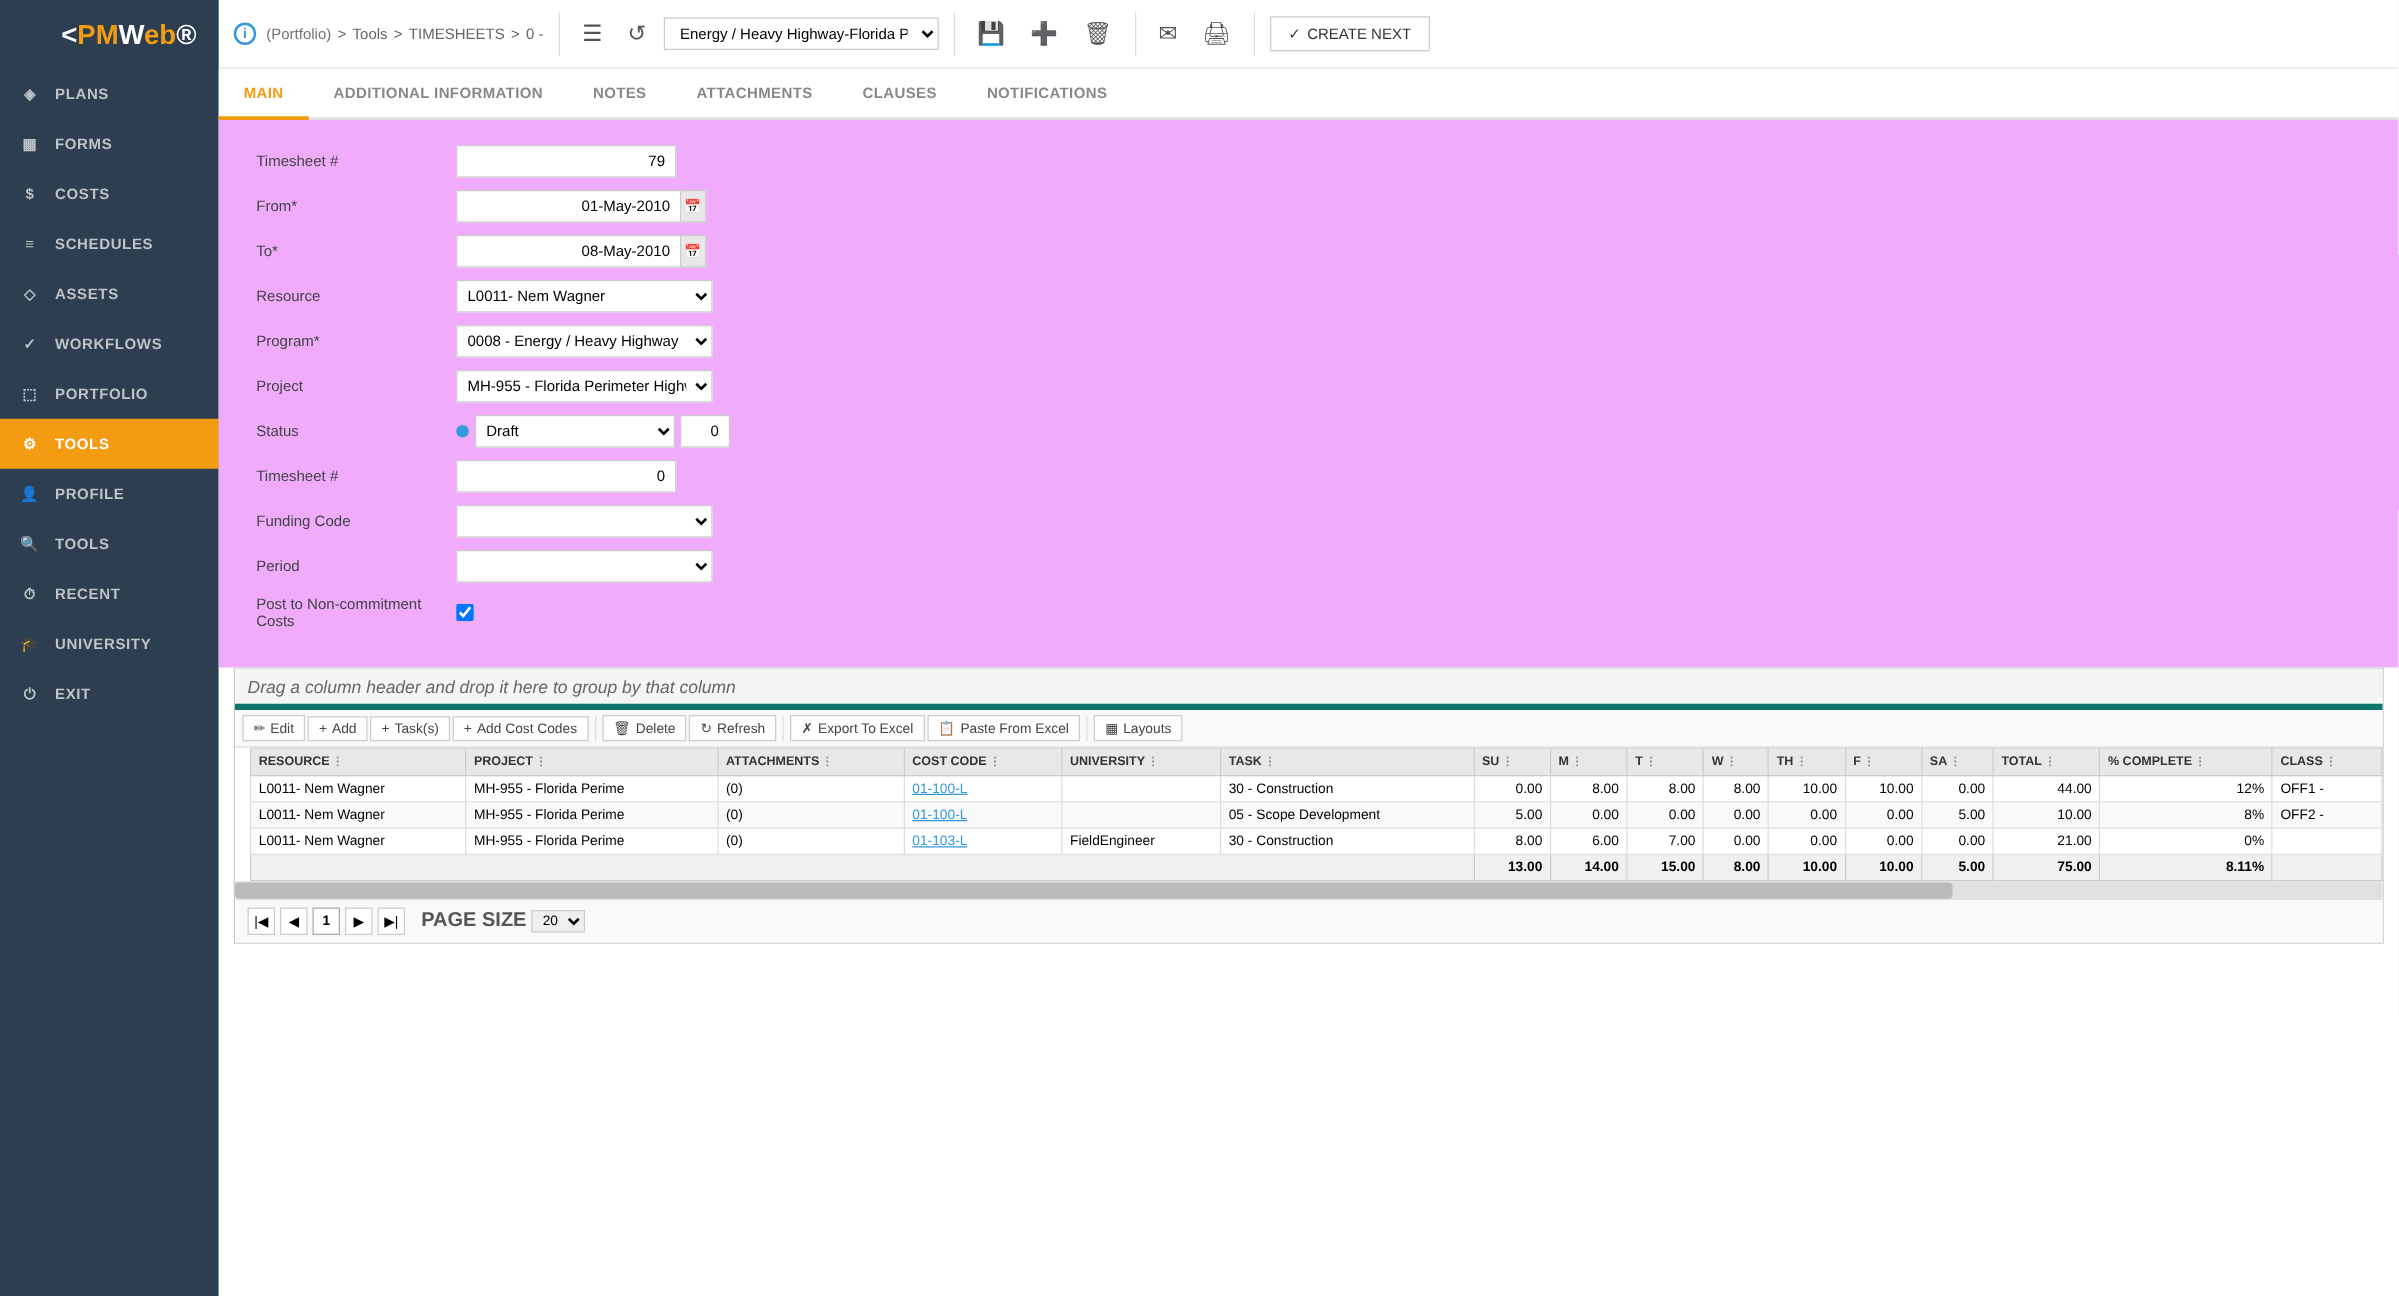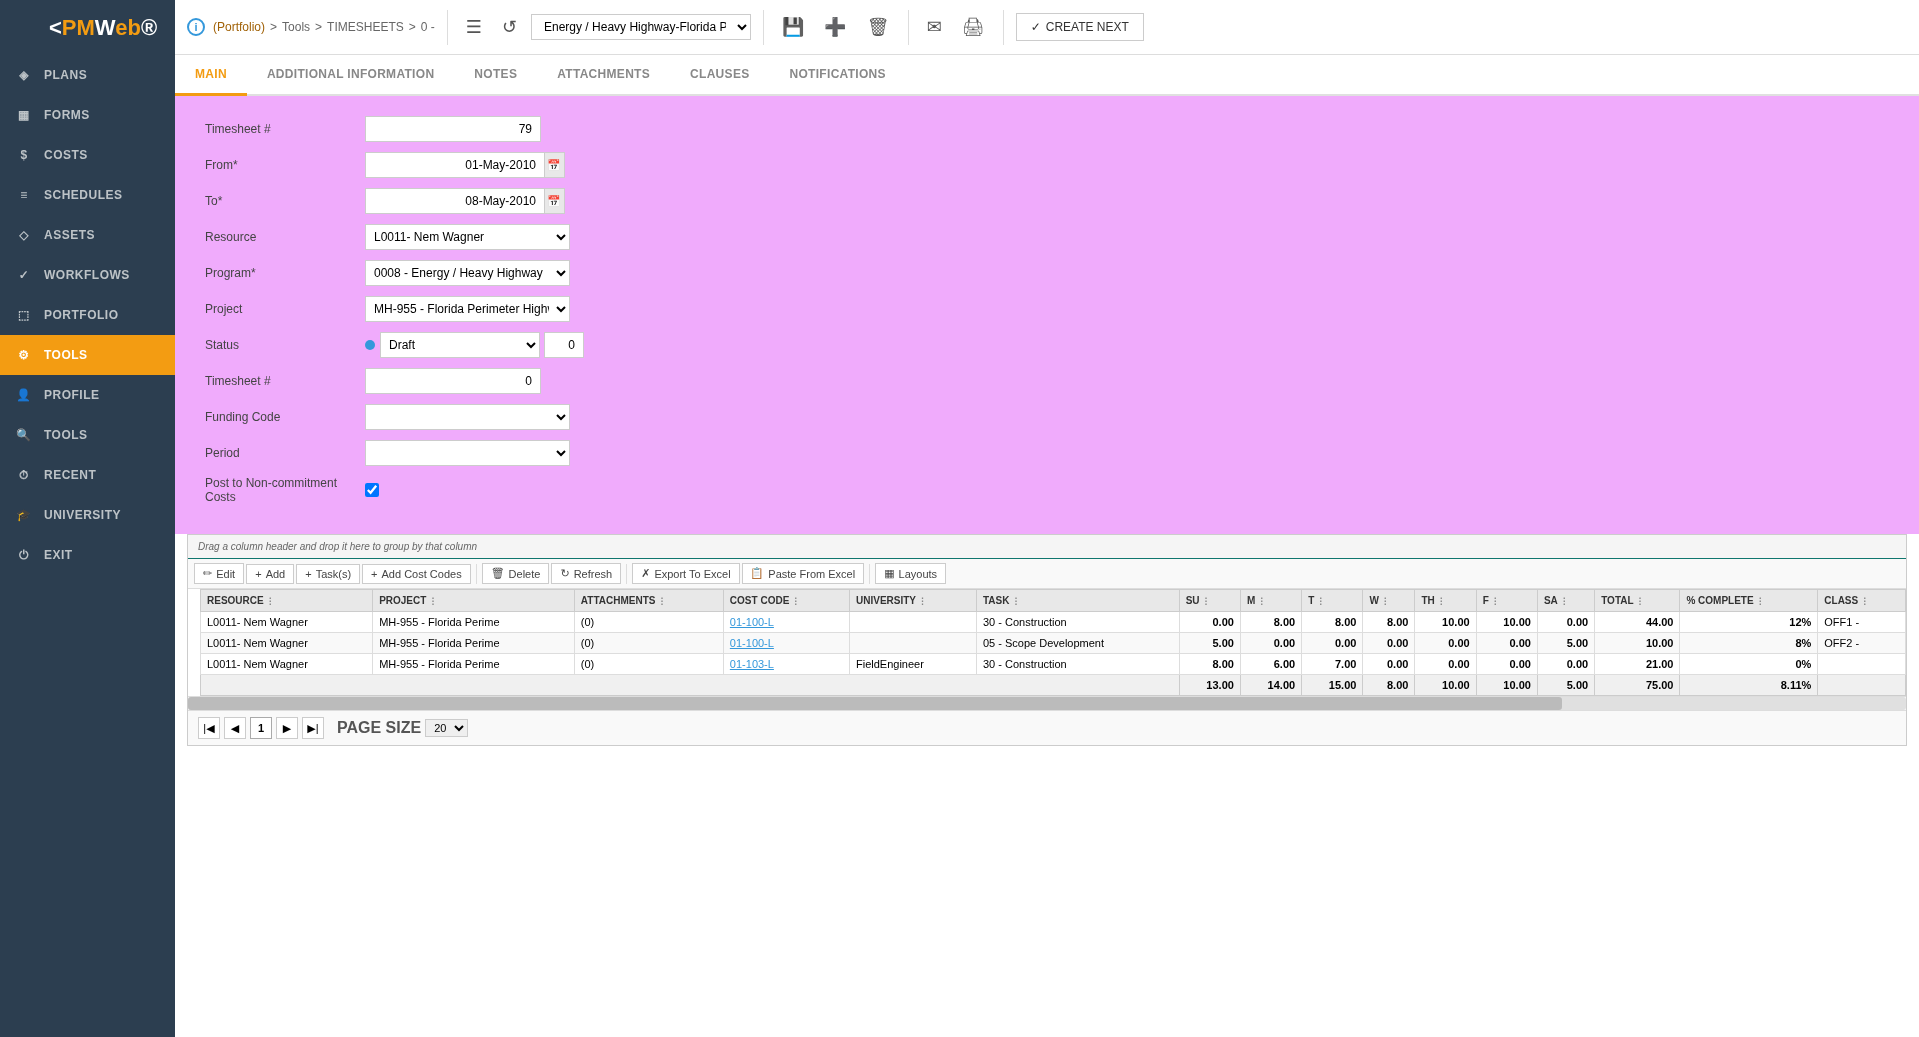--- a/index.html
+++ b/index.html
@@ -61,21 +61,21 @@
       height: 55px;
       gap: 8px;
     }
     .breadcrumb {
       display: flex;
       align-items: center;
       gap: 5px;
       font-size: 12px;
       color: #666;
     }
-    .breadcrumb a { color: #a16207; text-decoration: none; }
+    .breadcrumb a { color: #737373; text-decoration: none; }
     .info-icon {
       width: 18px; height: 18px;
       border: 2px solid #3498db;
       border-radius: 50%;
       color: #3498db;
       display: flex; align-items: center; justify-content: center;
       font-size: 11px; font-weight: bold;
     }
     .toolbar-sep { width: 1px; height: 35px; background: #ddd; margin: 0 4px; }
     .toolbar-btn {
@@ -182,23 +182,23 @@
 
     
     .grid-area {
       margin: 0 12px;
       border: 1px solid #ccc;
       background: #fff;
     }
     .grid-drag-header {
       background: #f5f5f5;
       padding: 6px 10px;
-      font-size: 10px;
+      font-size: 14px;
       color: #666;
-      border-bottom: 1px solid #0f766e;
+      border-bottom: 5px solid #0f766e;
       font-style: italic;
     }
     .grid-toolbar {
       display: flex;
       align-items: center;
       background: #f9f9f9;
       border-bottom: 1px solid #ddd;
       padding: 4px 6px;
       gap: 2px;
     }
@@ -234,21 +234,21 @@
     .data-table td {
       border: 1px solid #ddd;
       padding: 4px 6px;
       white-space: nowrap;
       overflow: hidden;
       max-width: 150px;
       text-overflow: ellipsis;
     }
     .data-table tr:nth-child(even) td { background: #f9f9f9; }
     .data-table .link-cell { color: #3498db; text-decoration: underline; cursor: pointer; }
-    .data-table .num-cell { text-align: right; font-weight: bold; }
+    .data-table .num-cell { text-align: right; }
     .data-table tfoot td {
       background: #f0f0f0;
       font-weight: bold;
       border: 1px solid #ccc;
       text-align: right;
     }
     .scrollbar-row { height: 14px; background: #f5f5f5; border-top: 1px solid #ddd; }
 
     
     .pagination {

